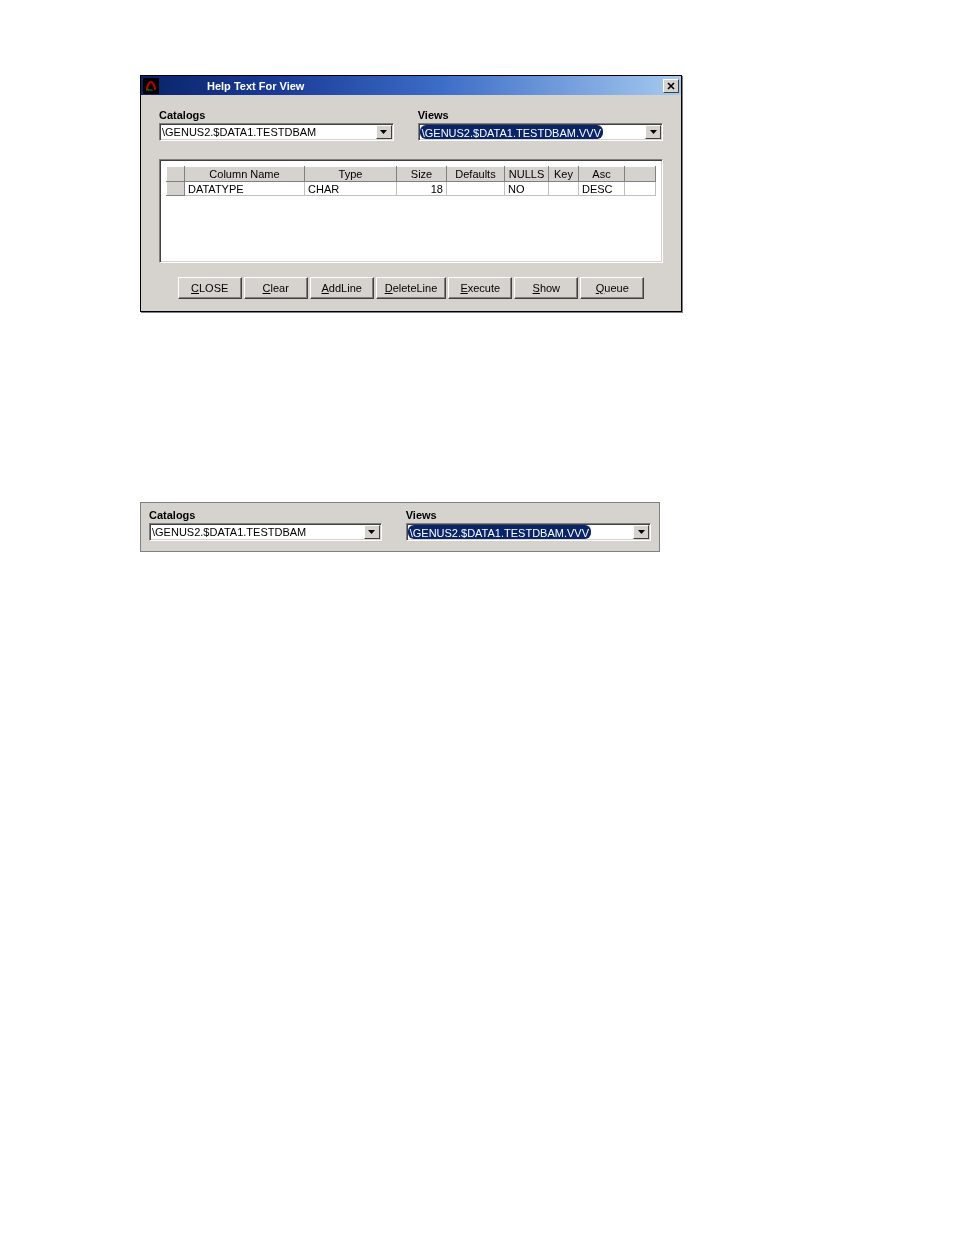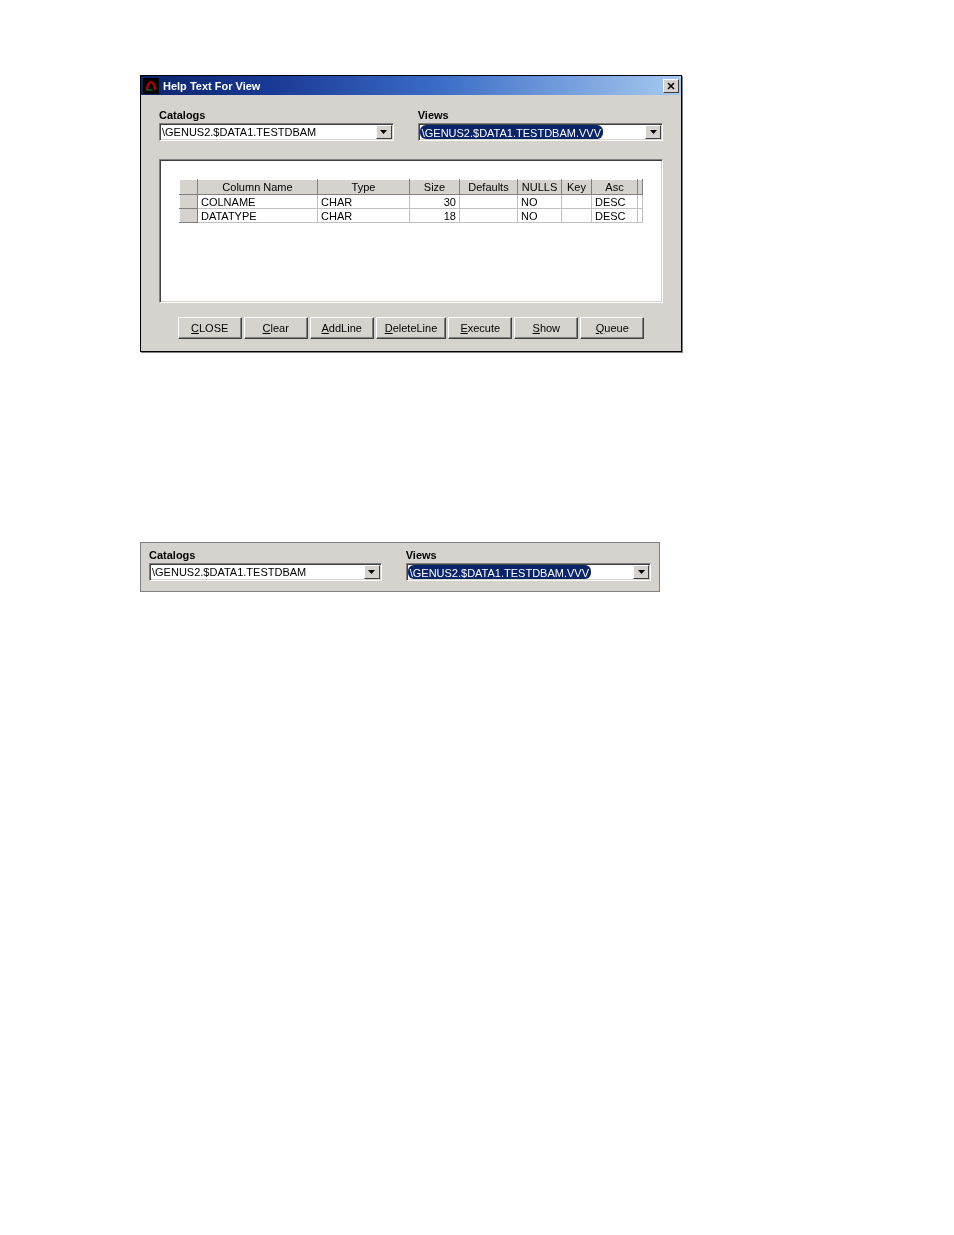--- a/index.html
+++ b/index.html
@@ -32,21 +32,21 @@
     font-weight: bold;
     font-size: 11px;
   }
   .titlebar .app-icon {
     width: 16px; height: 16px;
     background: #000000;
     margin-right: 4px;
     display: flex; align-items: center; justify-content: center;
   }
   .titlebar .app-icon svg { display:block; }
-  .titlebar .title { flex: 1; }
+  .titlebar .title { flex: 1; margin-left: 44px; }
   .titlebar .close-btn {
     width: 16px; height: 14px;
     background: #d6d3ce;
     border: 1px solid #ffffff;
     border-right-color: #404040;
     border-bottom-color: #404040;
     display: flex; align-items: center; justify-content: center;
     font-weight: bold;
     color: #000000;
     font-size: 11px;
@@ -109,21 +109,21 @@
   }
   .combo .dd-btn svg { display:block; }
 
   
   .grid {
     margin-top: 18px;
     background: #ffffff;
     border: 1px solid #808080;
     border-right-color:#ffffff; border-bottom-color:#ffffff;
     box-shadow: inset 1px 1px 0 #404040, inset -1px -1px 0 #d6d3ce;
-    padding:19px;
+    padding:6px;
   }
   table.datagrid {
     border-collapse: collapse;
     width: 100%;
     table-layout: fixed;
     font-size: 11px;
   }
   table.datagrid th {
     background: #d6d3ce;
     border: 1px solid #808080;
@@ -261,31 +261,20 @@
               <th>Defaults</th>
               <th>NULLS</th>
               <th>Key</th>
               <th>Asc</th>
               <th></th>
             </tr>
           </thead>
           <tbody id="cols-body">
               <tr>
                 <td class="rowhdr"></td>
-                <td>COLNAME</td>
-                <td>CHAR</td>
-                <td class="num">30</td>
-                <td></td>
-                <td>NO</td>
-                <td></td>
-                <td>DESC</td>
-                <td></td>
-              </tr>
-              <tr>
-                <td class="rowhdr"></td>
                 <td>DATATYPE</td>
                 <td>CHAR</td>
                 <td class="num">18</td>
                 <td></td>
                 <td>NO</td>
                 <td></td>
                 <td>DESC</td>
                 <td></td>
               </tr>
             </tbody>

